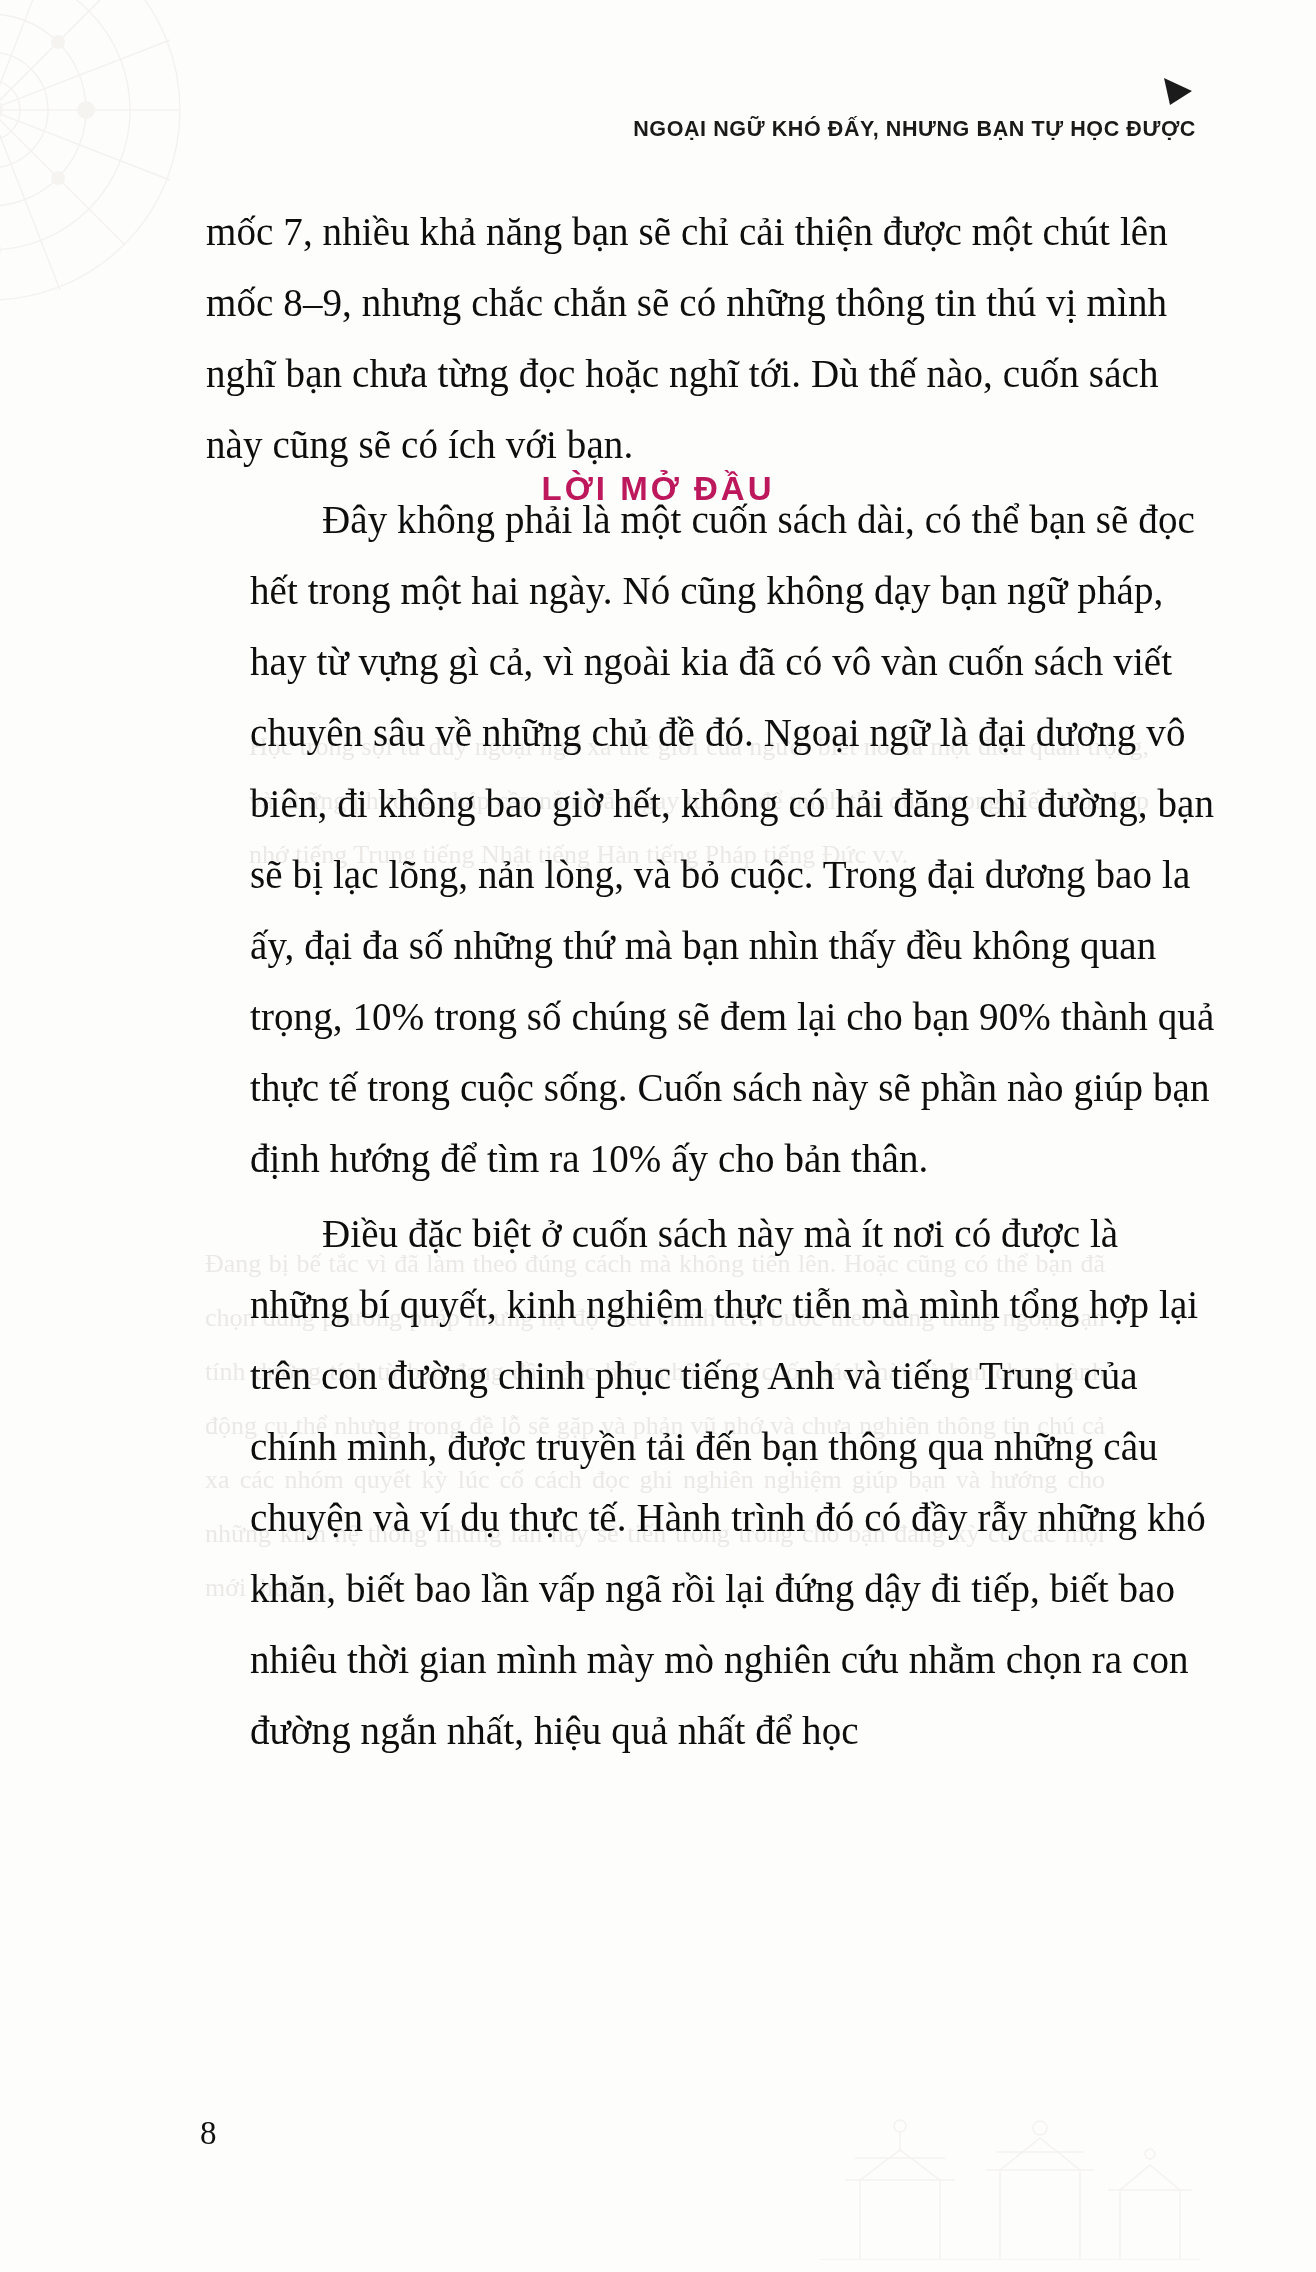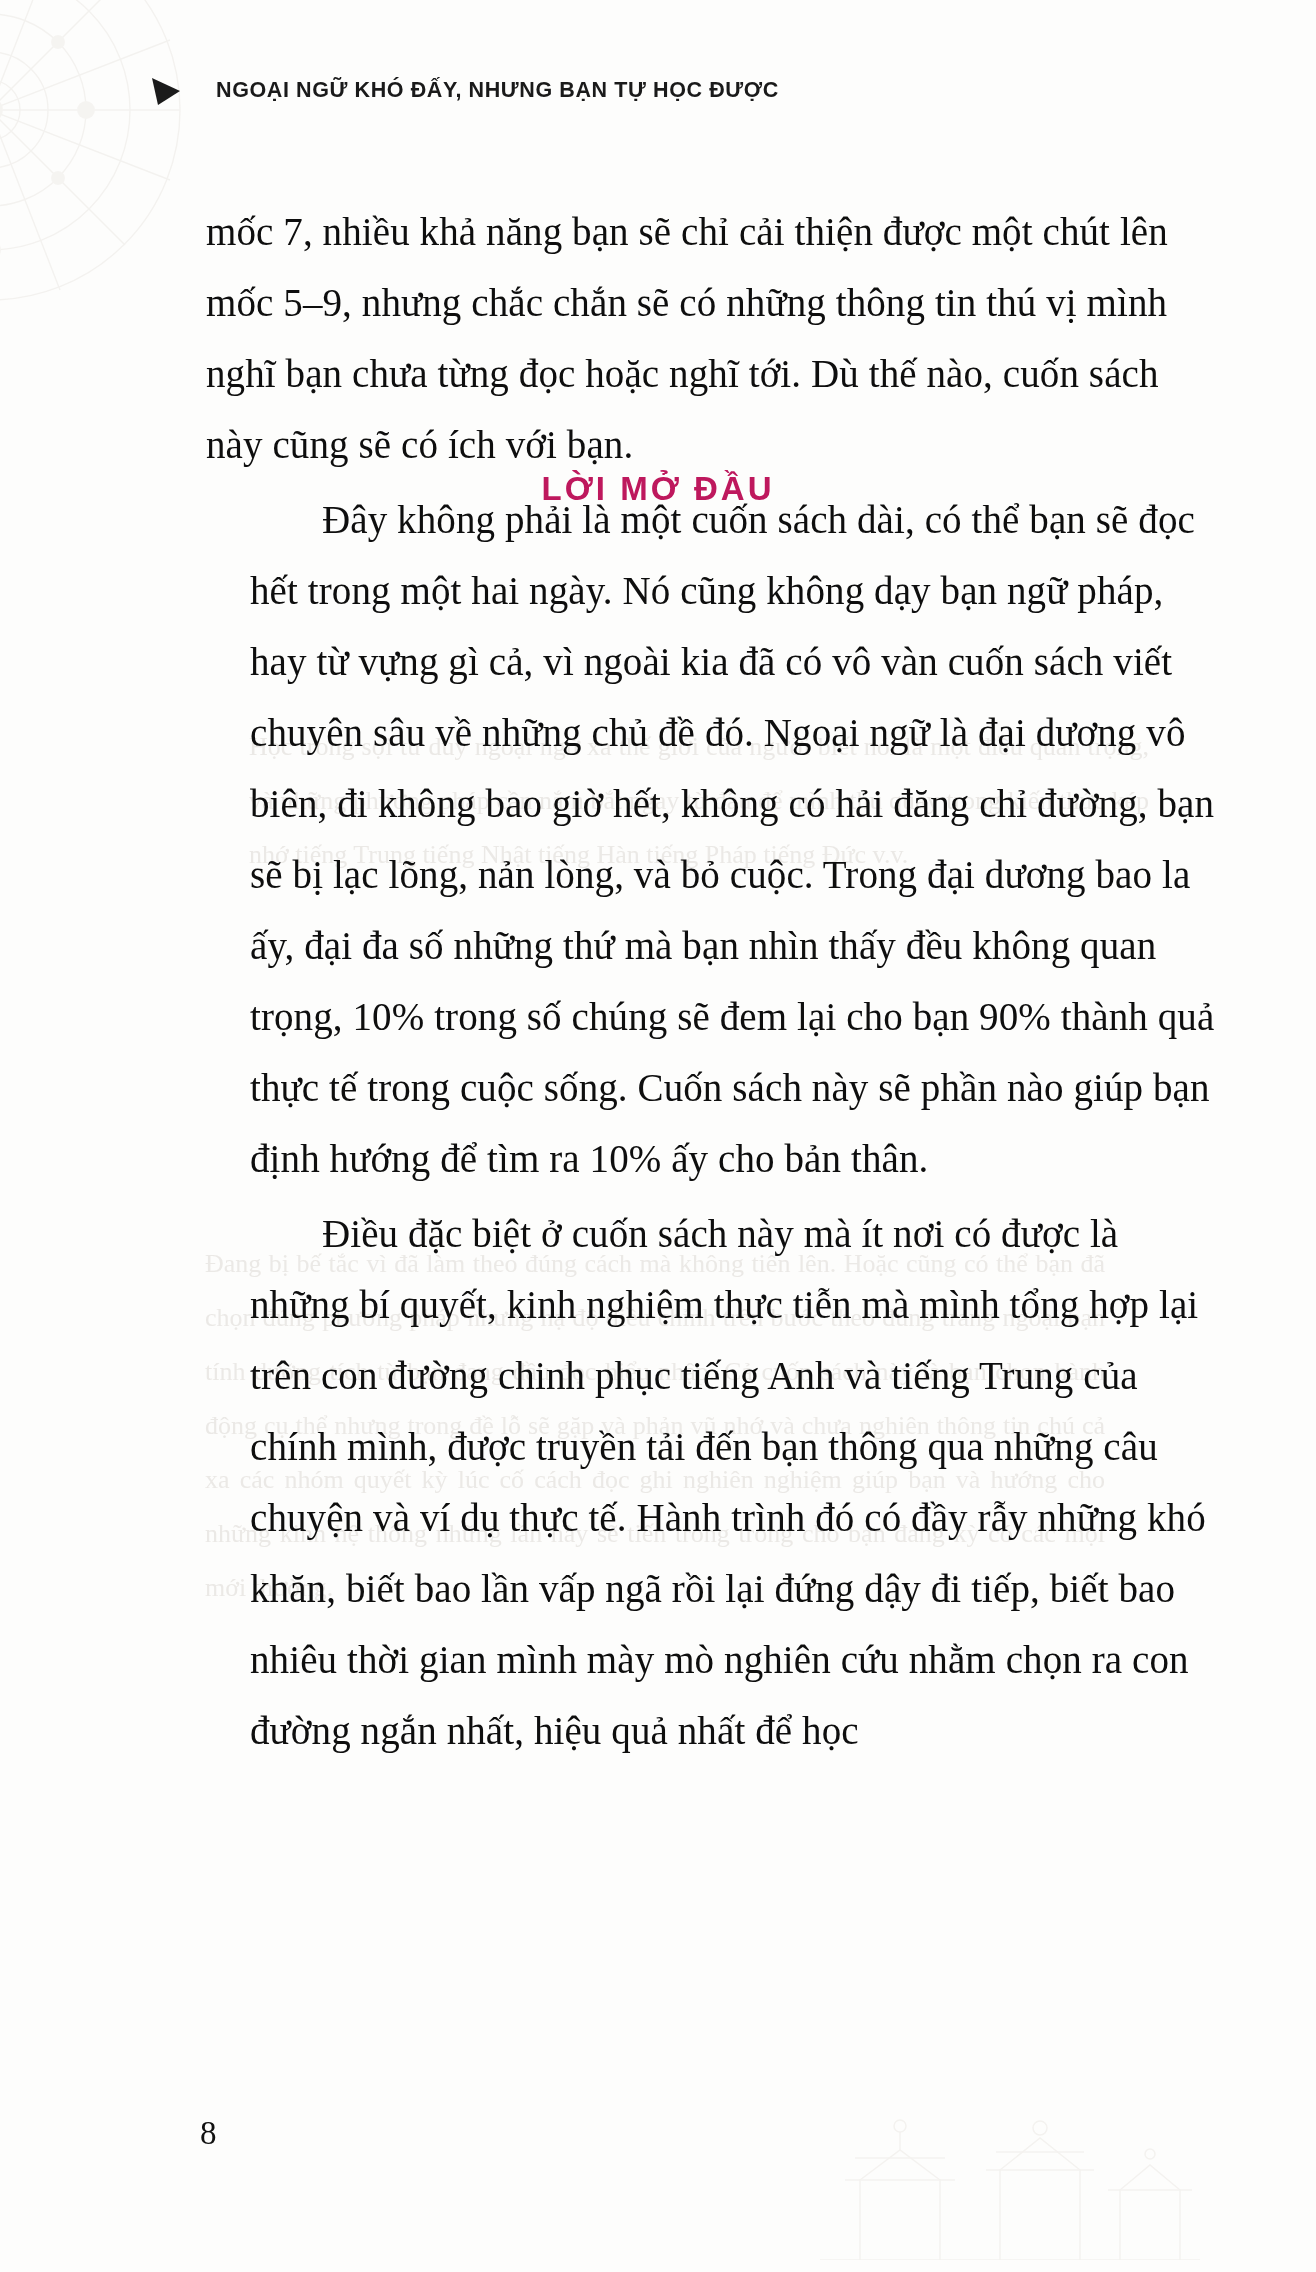--- a/index.html
+++ b/index.html
@@ -63,22 +63,23 @@
     opacity: 0.35;
   }
 
   
   .running-head {
     position: absolute;
     left: 150px;
     top: 78px;
     right: 120px;
     display: flex;
-    align-items: flex-start;
-    gap: 32px;
+    align-items: flex-end;
+    gap: 9px;
+    flex-direction: column;
   }
   .head-mark {
     width: 34px;
     height: 34px;
     flex: 0 0 auto;
     margin-top: -4px;
   }
   .head-text {
     font-family: "Liberation Sans", sans-serif;
     font-weight: bold;
@@ -183,19 +184,19 @@
   </div>
 
   <div class="running-head">
     <svg class="head-mark" viewBox="0 0 34 34">
       <path d="M2 4 L30 17 L8 31 Z" fill="#1b1b1b"></path>
     </svg>
     <div class="head-text">NGOẠI NGỮ KHÓ ĐẤY, NHƯNG BẠN TỰ HỌC ĐƯỢC</div>
   </div>
 
   <div class="body-col">
-    <p class="para">mốc 7, nhiều khả năng bạn sẽ chỉ cải thiện được một chút lên mốc 5–9, nhưng chắc chắn sẽ có những thông tin thú vị mình nghĩ bạn chưa từng đọc hoặc nghĩ tới. Dù thế nào, cuốn sách này cũng sẽ có ích với bạn.</p>
+    <p class="para">mốc 7, nhiều khả năng bạn sẽ chỉ cải thiện được một chút lên mốc 8–9, nhưng chắc chắn sẽ có những thông tin thú vị mình nghĩ bạn chưa từng đọc hoặc nghĩ tới. Dù thế nào, cuốn sách này cũng sẽ có ích với bạn.</p>
     <p class="para indent">Đây không phải là một cuốn sách dài, có thể bạn sẽ đọc hết trong một hai ngày. Nó cũng không dạy bạn ngữ pháp, hay từ vựng gì cả, vì ngoài kia đã có vô vàn cuốn sách viết chuyên sâu về những chủ đề đó. Ngoại ngữ là đại dương vô biên, đi không bao giờ hết, không có hải đăng chỉ đường, bạn sẽ bị lạc lõng, nản lòng, và bỏ cuộc. Trong đại dương bao la ấy, đại đa số những thứ mà bạn nhìn thấy đều không quan trọng, 10% trong số chúng sẽ đem lại cho bạn 90% thành quả thực tế trong cuộc sống. Cuốn sách này sẽ phần nào giúp bạn định hướng để tìm ra 10% ấy cho bản thân.</p>
     <p class="para indent">Điều đặc biệt ở cuốn sách này mà ít nơi có được là những bí quyết, kinh nghiệm thực tiễn mà mình tổng hợp lại trên con đường chinh phục tiếng Anh và tiếng Trung của chính mình, được truyền tải đến bạn thông qua những câu chuyện và ví dụ thực tế. Hành trình đó có đầy rẫy những khó khăn, biết bao lần vấp ngã rồi lại đứng dậy đi tiếp, biết bao nhiêu thời gian mình mày mò nghiên cứu nhằm chọn ra con đường ngắn nhất, hiệu quả nhất để học</p>
   </div>
 
   <div class="folio">8</div>
 </div>
 
 </body></html>

